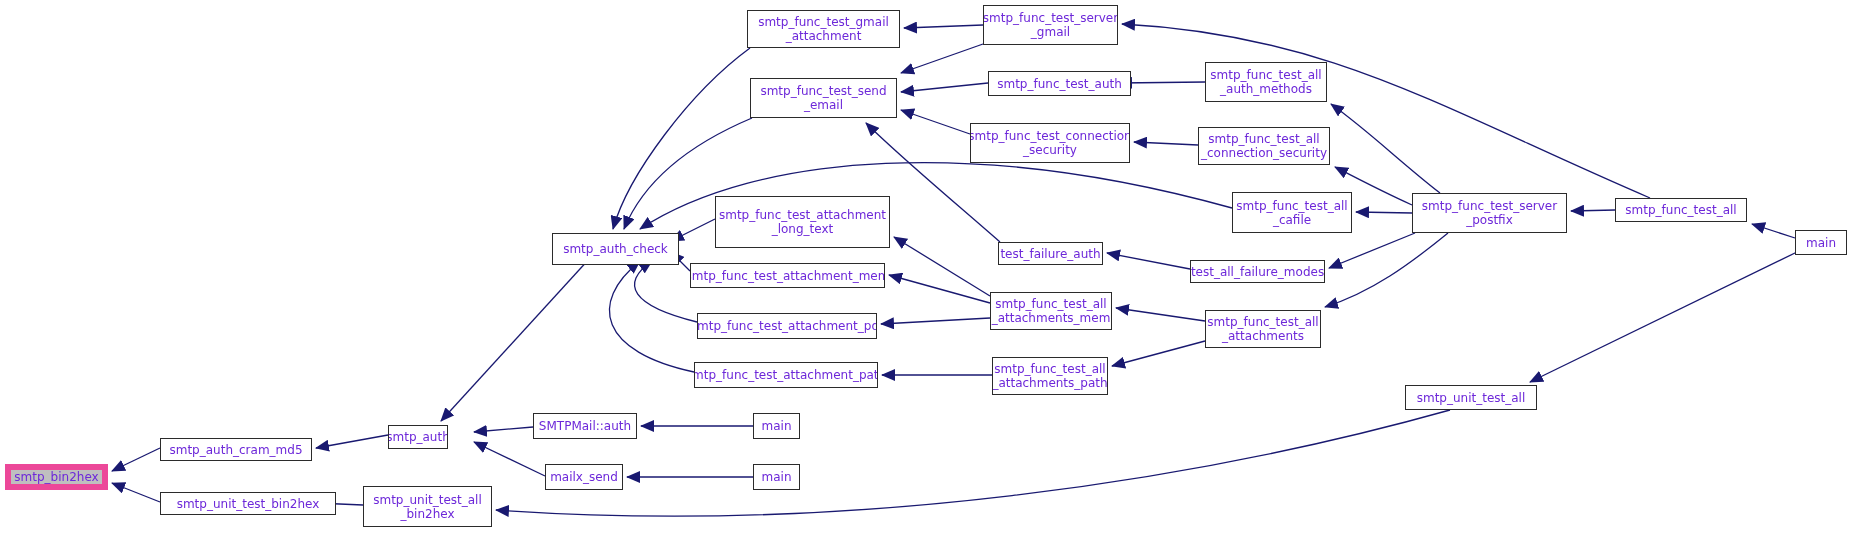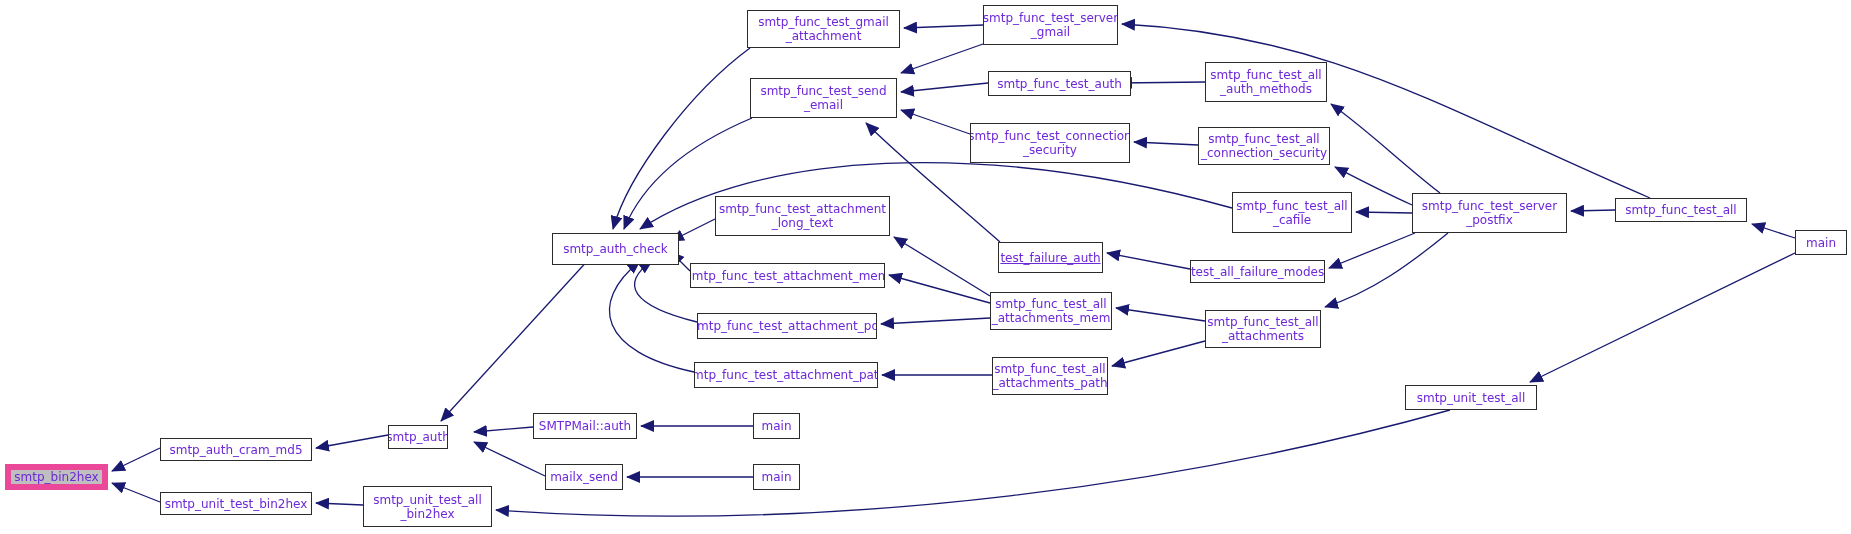--- a/index.html
+++ b/index.html
@@ -66,50 +66,50 @@
       <path class="edge" d="M992,375 L882,375" marker-end="url(#arrowhead)"></path>
       <path class="edge" d="M1615,210 L1571,211" marker-end="url(#arrowhead)"></path>
       <path class="edge" d="M1650,198 C1440,108 1330,35 1122,24" marker-end="url(#arrowhead)"></path>
       <path class="edge" d="M1795,238 L1752,224" marker-end="url(#arrowhead)"></path>
       <path class="edge" d="M1797,252 L1530,382" marker-end="url(#arrowhead)"></path>
       <path class="edge" d="M1450,410 C1200,480 850,535 496,510" marker-end="url(#arrowhead)"></path>
     </svg>
   <div>
       <div class="node root" style="left: 5px; top: 464px; width: 103px; height: 26px;">smtp_bin2hex</div>
       <div class="node" style="left: 160px; top: 438px; width: 152px; height: 23px;">smtp_auth_cram_md5</div>
-      <div class="node" style="left: 160px; top: 492px; width: 152px; height: 23px;">smtp_unit_test_bin2hex</div>
+      <div class="node" style="left: 160px; top: 492px; width: 176px; height: 23px;">smtp_unit_test_bin2hex</div>
       <div class="node" style="left: 363px; top: 486px; width: 129px; height: 41px;">smtp_unit_test_all
 _bin2hex</div>
       <div class="node" style="left: 388px; top: 425px; width: 60px; height: 24px;">smtp_auth</div>
       <div class="node" style="left: 533px; top: 413px; width: 104px; height: 26px;">SMTPMail::auth</div>
       <div class="node" style="left: 545px; top: 464px; width: 78px; height: 26px;">mailx_send</div>
       <div class="node" style="left: 753px; top: 413px; width: 47px; height: 26px;">main</div>
       <div class="node" style="left: 753px; top: 464px; width: 47px; height: 26px;">main</div>
       <div class="node" style="left: 552px; top: 233px; width: 127px; height: 32px;">smtp_auth_check</div>
-      <div class="node" style="left: 715px; top: 196px; width: 175px; height: 40px; text-align: center;">smtp_func_test_attachment
+      <div class="node" style="left: 715px; top: 196px; width: 175px; height: 52px; text-align: center;">smtp_func_test_attachment
 _long_text</div>
       <div class="node" style="left: 690px; top: 263px; width: 195px; height: 25px;">smtp_func_test_attachment_mem</div>
       <div class="node" style="left: 697px; top: 313px; width: 180px; height: 26px;">smtp_func_test_attachment_pdf</div>
       <div class="node" style="left: 694px; top: 362px; width: 184px; height: 26px;">smtp_func_test_attachment_path</div>
       <div class="node" style="left: 747px; top: 10px; width: 153px; height: 38px;">smtp_func_test_gmail
 _attachment</div>
       <div class="node" style="left: 750px; top: 78px; width: 147px; height: 40px;">smtp_func_test_send
 _email</div>
       <div class="node" style="left: 983px; top: 5px; width: 135px; height: 40px;">smtp_func_test_server
 _gmail</div>
       <div class="node" style="left: 988px; top: 71px; width: 143px; height: 25px;">smtp_func_test_auth</div>
       <div class="node" style="left: 970px; top: 123px; width: 160px; height: 40px;">smtp_func_test_connection
 _security</div>
       <div class="node" style="left: 1205px; top: 62px; width: 122px; height: 40px;">smtp_func_test_all
 _auth_methods</div>
       <div class="node" style="left: 1198px; top: 127px; width: 132px; height: 38px;">smtp_func_test_all
 _connection_security</div>
       <div class="node" style="left: 1232px; top: 192px; width: 120px; height: 41px;">smtp_func_test_all
 _cafile</div>
-      <div class="node" style="left: 998px; top: 242px; width: 105px; height: 31px; text-decoration: underline;">test_failure_auth</div>
+      <div class="node" style="left: 998px; top: 242px; width: 105px; height: 23px;">test_failure_auth</div>
       <div class="node" style="left: 1190px; top: 260px; width: 135px; height: 23px;">test_all_failure_modes</div>
       <div class="node" style="left: 990px; top: 292px; width: 122px; height: 38px;">smtp_func_test_all
 _attachments_mem</div>
       <div class="node" style="left: 1205px; top: 310px; width: 116px; height: 38px;">smtp_func_test_all
 _attachments</div>
       <div class="node" style="left: 992px; top: 357px; width: 116px; height: 38px;">smtp_func_test_all
 _attachments_path</div>
       <div class="node" style="left: 1412px; top: 193px; width: 155px; height: 40px;">smtp_func_test_server
 _postfix</div>
       <div class="node" style="left: 1615px; top: 198px; width: 132px; height: 24px;">smtp_func_test_all</div>

